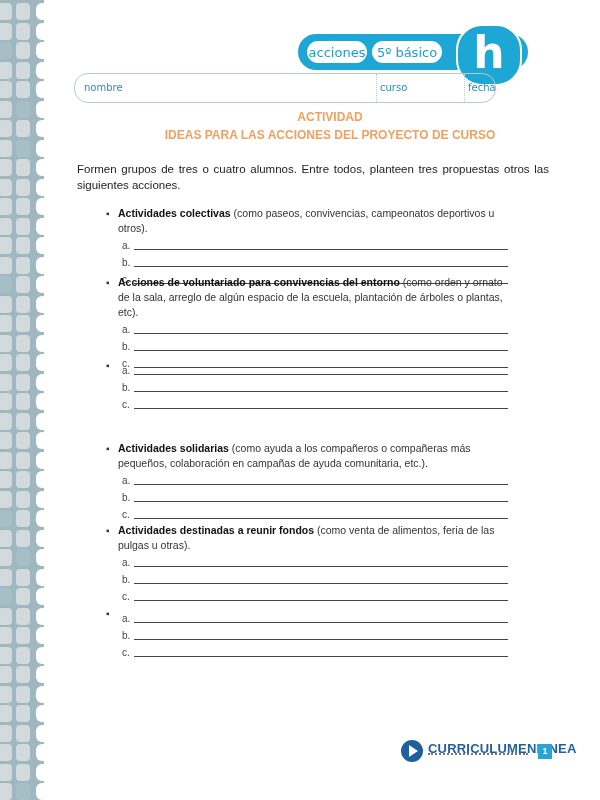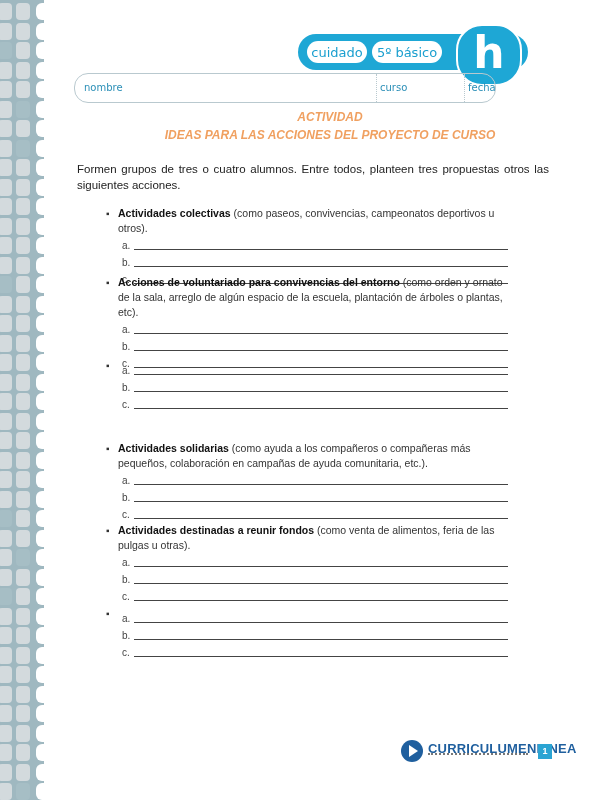--- a/index.html
+++ b/index.html
@@ -56,21 +56,21 @@
     font-size: 10px; color: #2b8fb7; padding-left: 9px;
     font-family: "DejaVu Sans", sans-serif; box-sizing: border-box;
   }
   .name-row .f-nombre { left: 0; width: 301px; }
   .name-row .f-curso { left: 301px; width: 80px; border-left: 1px dotted #b9c9cf; padding-left: 3px; }
   .name-row .f-fecha { left: 381px; width: 40px; border-left: 1px dotted #b9c9cf; padding-left: 3px; margin-left: 8px; }
 
   
   .title {
     position: absolute; left: 60px; width: 540px; text-align: center;
-    color: #f0a060; font-weight: bold; font-size: 12px; font-style: italic;
+    color: #f0a060; font-weight: bold; font-size: 12px;
   }
   .title.t1 { top: 110px; }
   .title.t2 { top: 128px; }
 
   .intro {
     position: absolute; left: 77px; top: 161px; width: 472px;
     font-size: 11.5px; line-height: 16px; text-align: justify;
   }
 
   .section {
@@ -241,21 +241,21 @@
     <div class="notch" style="top: 744px;"></div>
     <div class="cell" style="left: -2px; top: 763.5px;"></div>
     <div class="cell" style="left: 16px; top: 763.5px;"></div>
     <div class="notch" style="top: 763.5px;"></div>
     <div class="cell" style="left: -2px; top: 783px;"></div>
     <div class="cell dark" style="left: 16px; top: 783px;"></div>
     <div class="notch" style="top: 783px;"></div>
   </div>
 
 <div class="subject-bar"></div>
-<div class="chip subject">cuidado</div>
+<div class="chip subject">acciones</div>
 <div class="chip grade">5º básico</div>
 <div class="h-tail"></div>
 <div class="h-badge">h</div>
 
 <div class="name-row">
   <div class="field f-curso">curso</div>
   <div class="field f-nombre">nombre</div>
   <div class="field f-fecha">fecha</div>
 </div>
 

